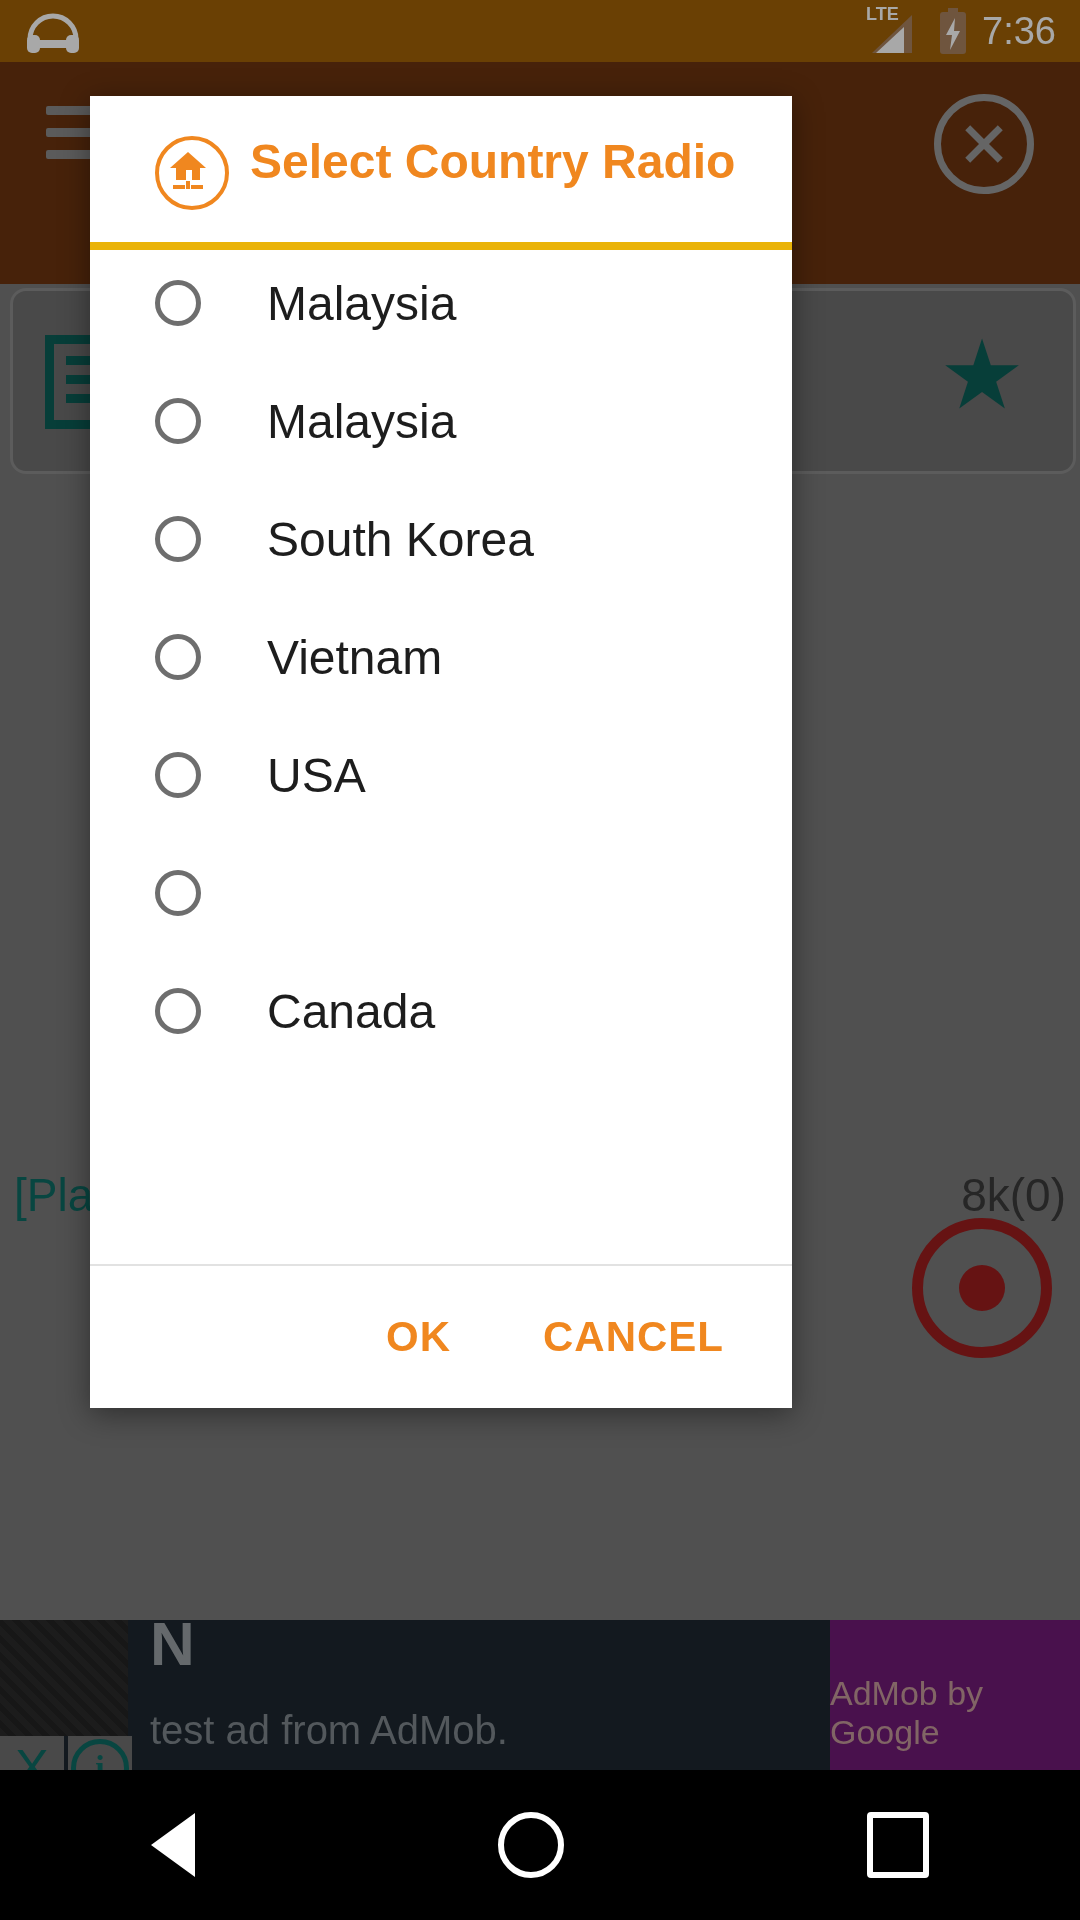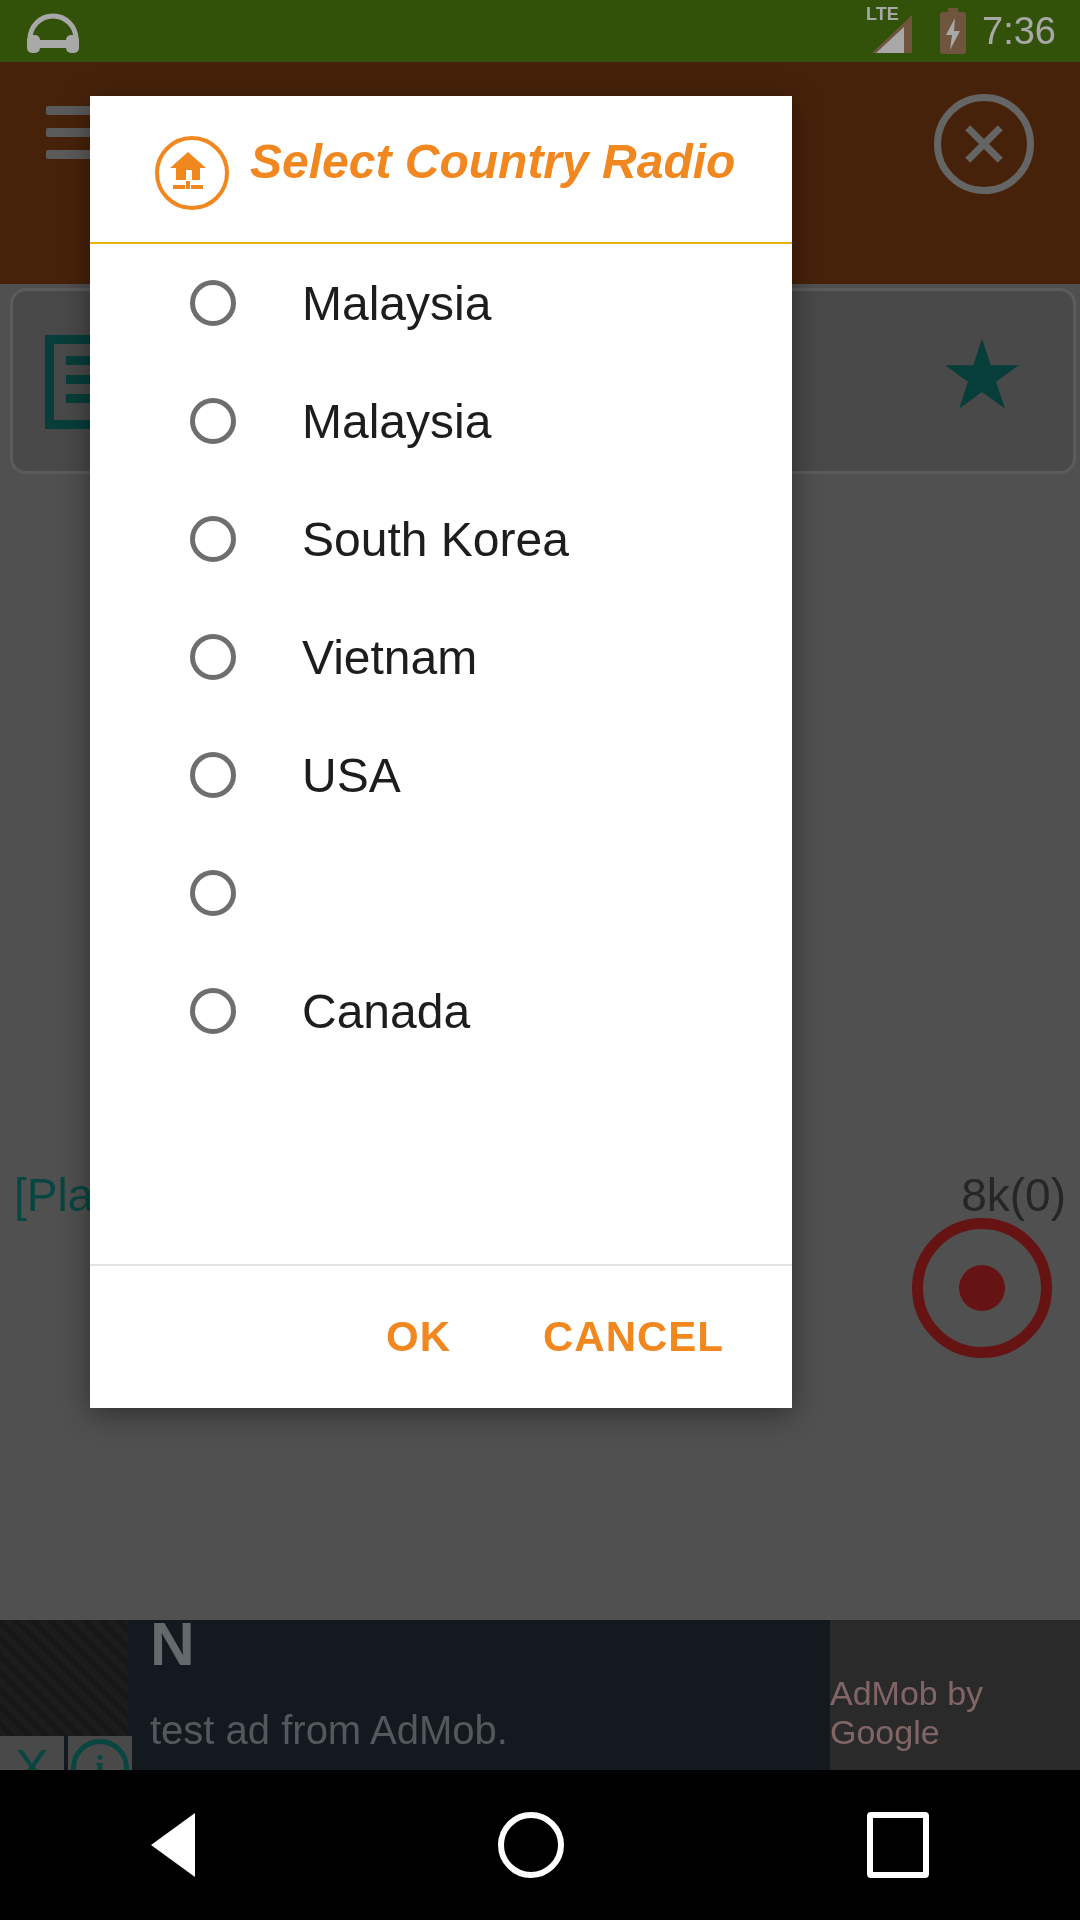--- a/index.html
+++ b/index.html
@@ -7,21 +7,21 @@
     width:1080px;height:1920px;
     font-family:"Liberation Sans",sans-serif;
     background:#000;
     overflow:hidden;
     position:relative;
   }
   .screen{position:absolute;inset:0;width:1080px;height:1920px;overflow:hidden;}
 
   
   .app-bg{position:absolute;left:0;top:0;width:1080px;height:1770px;background:#7a7a7a;}
-  .statusbar{position:absolute;left:0;top:0;width:1080px;height:62px;background:#4d7c0f;display:flex;align-items:center;}
+  .statusbar{position:absolute;left:0;top:0;width:1080px;height:62px;background:#a16207;display:flex;align-items:center;}
   .sb-left{margin-left:24px;display:flex;align-items:center;}
   .sb-right{margin-left:auto;margin-right:24px;display:flex;align-items:center;gap:14px;}
   .sb-time{color:#fff;font-size:38px;font-weight:400;letter-spacing:0px;}
   .lte-wrap{position:relative;width:58px;height:48px;}
   .lte-txt{position:absolute;left:0;top:-2px;color:#fff;font-size:18px;font-weight:700;line-height:18px;}
   .actionbar{position:absolute;left:0;top:62px;width:1080px;height:222px;background:#6d3410;}
   .hamburger{position:absolute;left:46px;top:44px;width:76px;height:52px;}
   .hamburger span{display:block;height:9px;background:#8a8a8a;border-radius:2px;margin-bottom:13px;}
   .close-circle{position:absolute;right:46px;top:32px;width:86px;height:86px;border:7px solid #9a9a9a;border-radius:50%;}
   .close-x{position:absolute;left:50%;top:50%;width:46px;height:46px;transform:translate(-50%,-50%);}
@@ -39,36 +39,36 @@
   .bitrate-text{position:absolute;right:14px;top:1168px;color:#3a3a3a;font-size:46px;}
   .rec-btn{position:absolute;right:28px;top:1218px;width:118px;height:118px;border:11px solid #9b1d1d;border-radius:50%;display:flex;align-items:center;justify-content:center;}
   .rec-btn b{display:block;width:46px;height:46px;border-radius:50%;background:#9b1d1d;}
 
   
   .ad{position:absolute;left:0;top:1620px;width:1080px;height:150px;background:#1d2730;overflow:hidden;}
   .ad-thumb{position:absolute;left:0;top:0;width:128px;height:116px;background:
      repeating-linear-gradient(45deg,#2b2b2b 0 6px,#232323 6px 12px);}
   .ad-title{position:absolute;left:150px;top:-12px;color:#9aa0a4;font-size:62px;font-weight:700;}
   .ad-sub{position:absolute;left:150px;top:88px;color:#7e868c;font-size:40px;}
-  .ad-brandbox{position:absolute;right:0;top:0;width:250px;height:150px;background:#404040;}
+  .ad-brandbox{position:absolute;right:0;top:0;width:250px;height:150px;background:#701a75;}
   .ad-brand{position:absolute;right:24px;bottom:18px;color:#c49a9a;font-size:34px;}
   .ad-x{position:absolute;left:0;top:116px;width:64px;height:64px;background:#6f6f6f;display:flex;align-items:center;justify-content:center;color:#0d6b63;font-size:50px;line-height:50px;}
   .ad-i{position:absolute;left:68px;top:116px;width:64px;height:64px;background:#6f6f6f;display:flex;align-items:center;justify-content:center;}
   .ad-i u{display:flex;align-items:center;justify-content:center;width:48px;height:48px;border:5px solid #0d6b63;border-radius:50%;color:#0d6b63;font-size:34px;font-weight:700;text-decoration:none;font-family:"Liberation Serif",serif;}
 
   .scrim{position:absolute;left:0;top:0;width:1080px;height:1770px;background:rgba(0,0,0,0.34);}
 
   
   .dialog{position:absolute;left:90px;top:96px;width:702px;height:1312px;background:#fff;
      box-shadow:0 6px 28px rgba(0,0,0,0.42);}
-  .dlg-header{height:146px;position:relative;border-bottom:2px solid #eab308;font-style:italic;}
+  .dlg-header{height:146px;position:relative;border-bottom:8px solid #eab308;}
   .home-ic{position:absolute;left:65px;top:40px;width:66px;height:66px;border:4px solid #f0871f;border-radius:50%;}
   .dlg-title{position:absolute;left:160px;top:38px;color:#f0871f;font-size:48px;font-weight:700;white-space:nowrap;}
 
-  .dlg-list{position:absolute;left:0;top:148px;width:702px;height:1022px;overflow:hidden;padding-left:35px;}
+  .dlg-list{position:absolute;left:0;top:148px;width:702px;height:1022px;overflow:hidden;}
   .row{height:118px;display:flex;align-items:center;}
   .radio{width:46px;height:46px;border:5px solid #6e6e6e;border-radius:50%;margin-left:65px;box-sizing:border-box;
          display:flex;align-items:center;justify-content:center;flex:0 0 auto;}
   .radio.on{border-color:#009a84;}
   .radio.on b{display:block;width:24px;height:24px;border-radius:50%;background:#009a84;}
   .row-label{margin-left:66px;font-size:48px;color:#1d1d1d;white-space:nowrap;}
 
   .dlg-footer{position:absolute;left:0;bottom:0;width:702px;height:142px;border-top:2px solid #e2e2e2;
      display:flex;align-items:center;justify-content:flex-end;text-align:right;}
   .btn{color:#f0871f;font-size:42px;font-weight:700;letter-spacing:1px;padding:14px 10px;}

